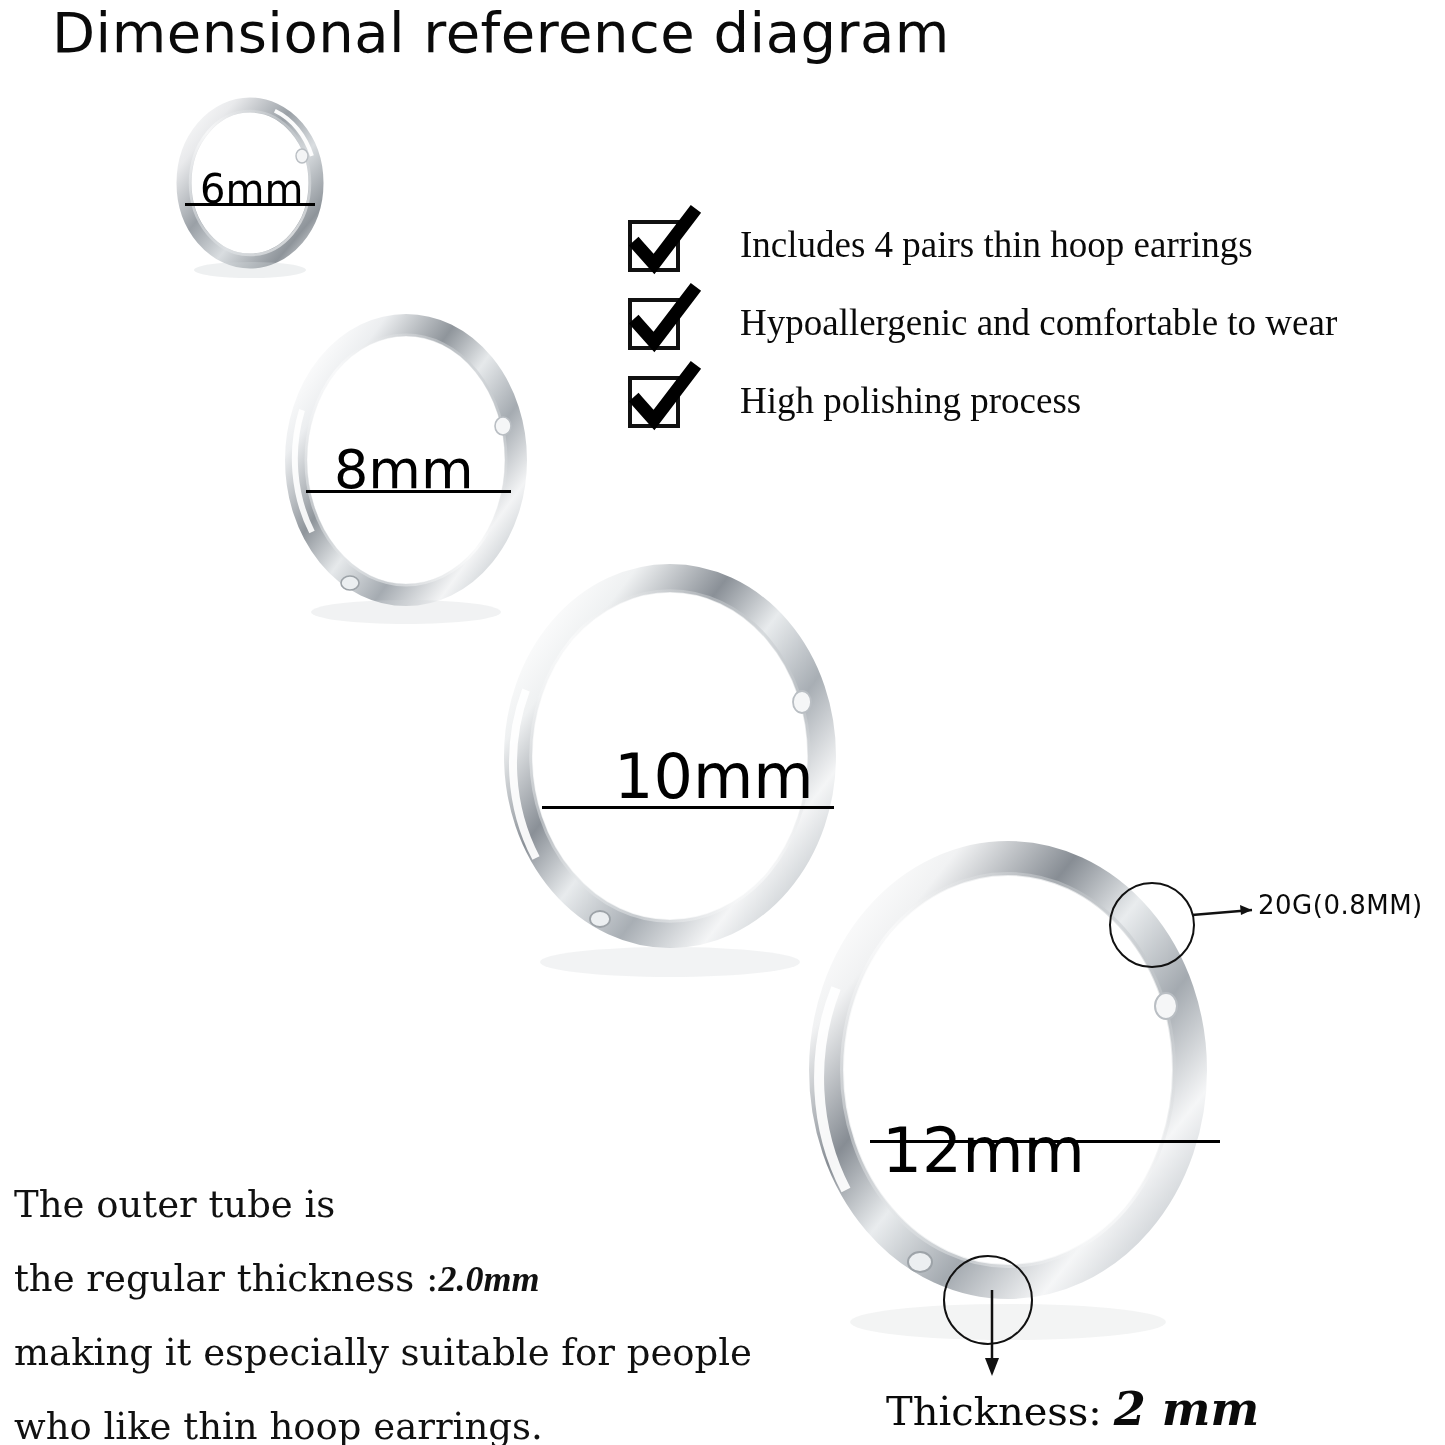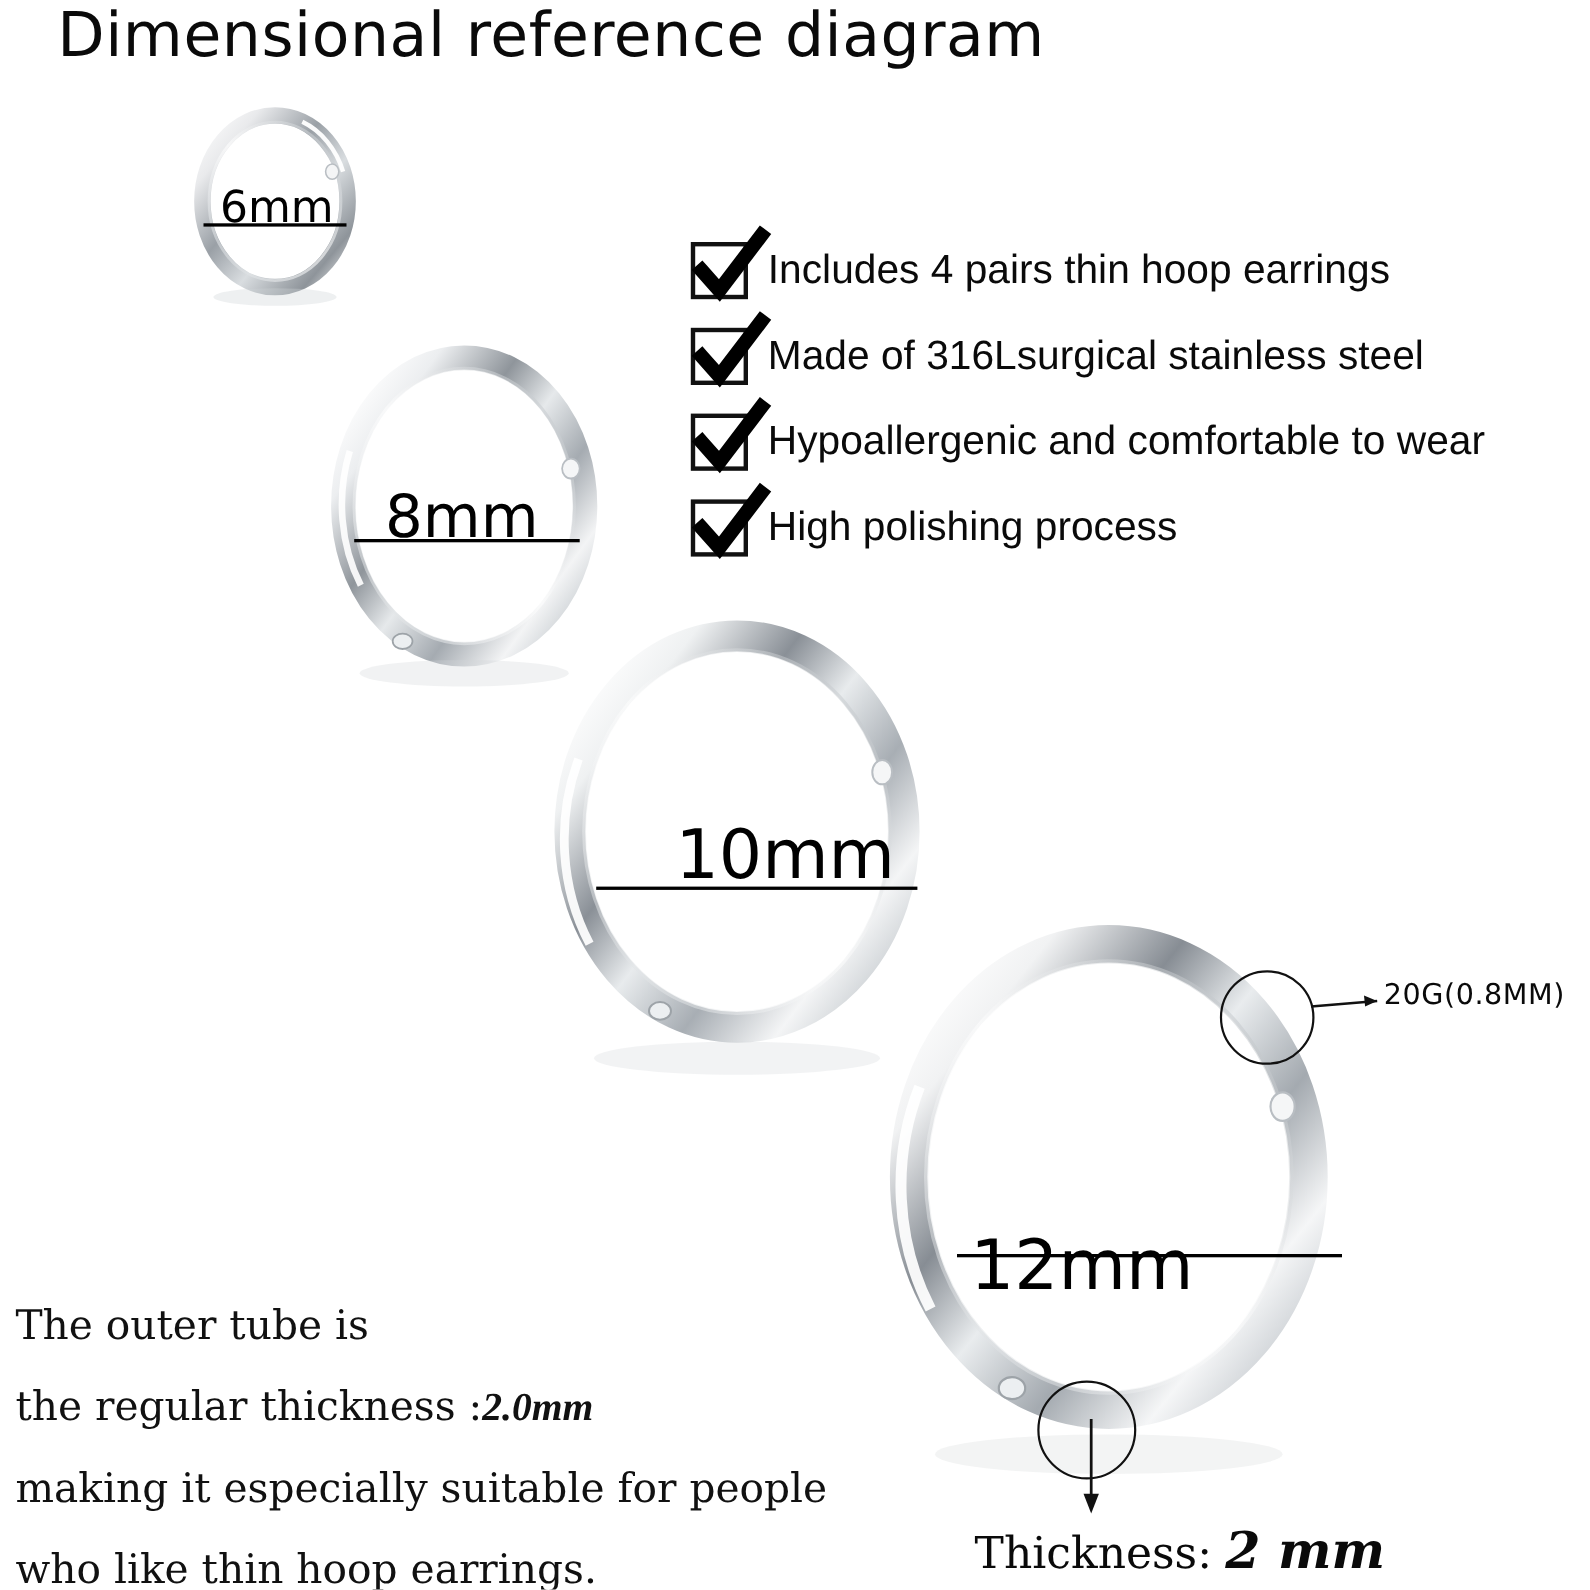--- a/index.html
+++ b/index.html
@@ -57,21 +57,22 @@
     left: -4px;
     top: -16px;
     width: 72px;
     height: 72px;
     overflow: visible;
   }
   .feature-label {
     font-size: 37px;
     line-height: 54px;
     white-space: nowrap;
-    font-family: Liberation Sans, sans-serif;
+    font-family: Liberation Serif, serif;
+    margin-left: 42px;
   }
 
   
   .hoop {
     position: absolute;
   }
   .hoop svg { display: block; overflow: visible; }
 
   .size-label {
     position: absolute;
@@ -144,28 +145,20 @@
 
   <div class="feature-row">
     <span class="checkbox">
       <svg viewBox="0 0 72 72" aria-hidden="true">
         <path d="M10 38 L26 56 L64 6" fill="none" stroke="#000" stroke-width="13" stroke-linecap="square" stroke-linejoin="miter"></path>
       </svg>
     </span>
     <span class="feature-label">Includes 4 pairs thin hoop earrings</span>
   </div>
 
-  <div class="feature-row">
-    <span class="checkbox">
-      <svg viewBox="0 0 72 72" aria-hidden="true">
-        <path d="M10 38 L26 56 L64 6" fill="none" stroke="#000" stroke-width="13" stroke-linecap="square" stroke-linejoin="miter"></path>
-      </svg>
-    </span>
-    <span class="feature-label">Made of 316Lsurgical stainless steel</span>
-  </div>
 
   <div class="feature-row">
     <span class="checkbox">
       <svg viewBox="0 0 72 72" aria-hidden="true">
         <path d="M10 38 L26 56 L64 6" fill="none" stroke="#000" stroke-width="13" stroke-linecap="square" stroke-linejoin="miter"></path>
       </svg>
     </span>
     <span class="feature-label">Hypoallergenic and comfortable to wear</span>
   </div>
 
@@ -200,21 +193,21 @@
     <ellipse cx="90" cy="95" rx="66" ry="78" fill="none" stroke="url(#g6)" stroke-width="15"></ellipse>
     <ellipse cx="90" cy="95" rx="66" ry="78" fill="none" stroke="#ffffff" stroke-width="4" stroke-dasharray="60 400" stroke-dashoffset="95" opacity="0.95"></ellipse>
     <ellipse cx="90" cy="95" rx="60" ry="72" fill="none" stroke="url(#g6b)" stroke-width="2.5" opacity="0.6"></ellipse>
     <ellipse cx="142" cy="68" rx="6" ry="7" fill="#f4f5f6" stroke="#b9bec3" stroke-width="1.4"></ellipse>
     <ellipse cx="90" cy="182" rx="56" ry="8" fill="#cfd3d6" opacity="0.35"></ellipse>
   </svg>
   <div class="measure-line" style="left:25px; top:115px; width:130px;"></div>
   <div class="size-label small" style="left:40px; top:78px;">6mm</div>
 </div>
 
-<div class="hoop" style="left:282px; top:300px;">
+<div class="hoop" style="left:266px; top:300px;">
   <svg width="280" height="330" viewBox="0 0 280 330">
     <defs>
       <linearGradient id="g8" x1="0.05" y1="0.1" x2="0.95" y2="0.9">
         <stop offset="0%" stop-color="#ffffff"></stop>
         <stop offset="15%" stop-color="#eceef0"></stop>
         <stop offset="36%" stop-color="#8f959b"></stop>
         <stop offset="52%" stop-color="#e6e9eb"></stop>
         <stop offset="70%" stop-color="#a5abb1"></stop>
         <stop offset="88%" stop-color="#f3f4f5"></stop>
         <stop offset="100%" stop-color="#c9ced2"></stop>

